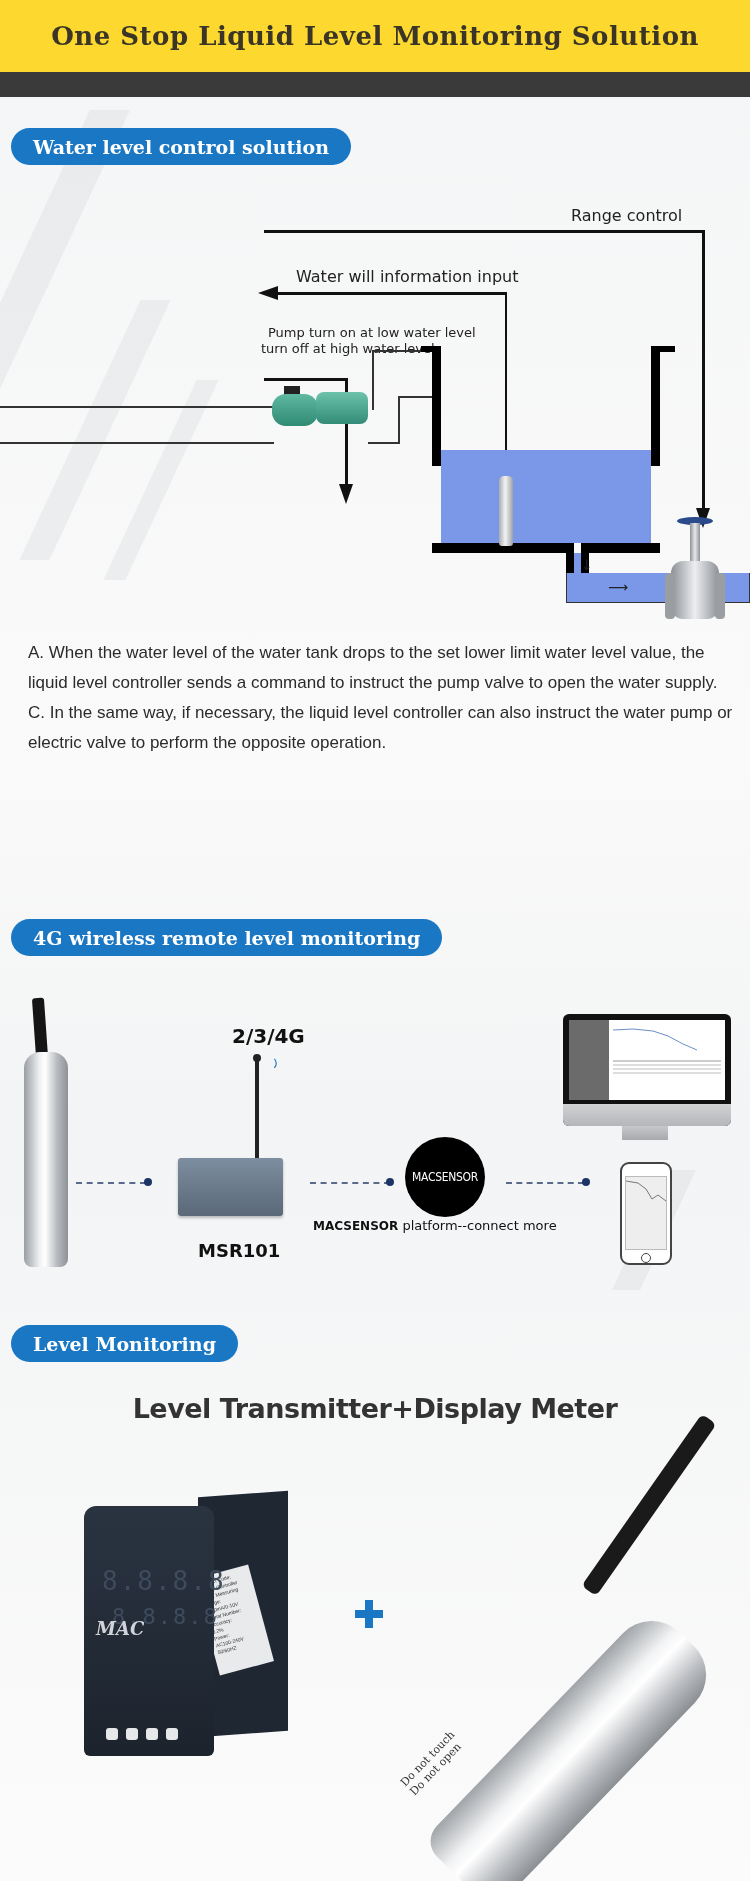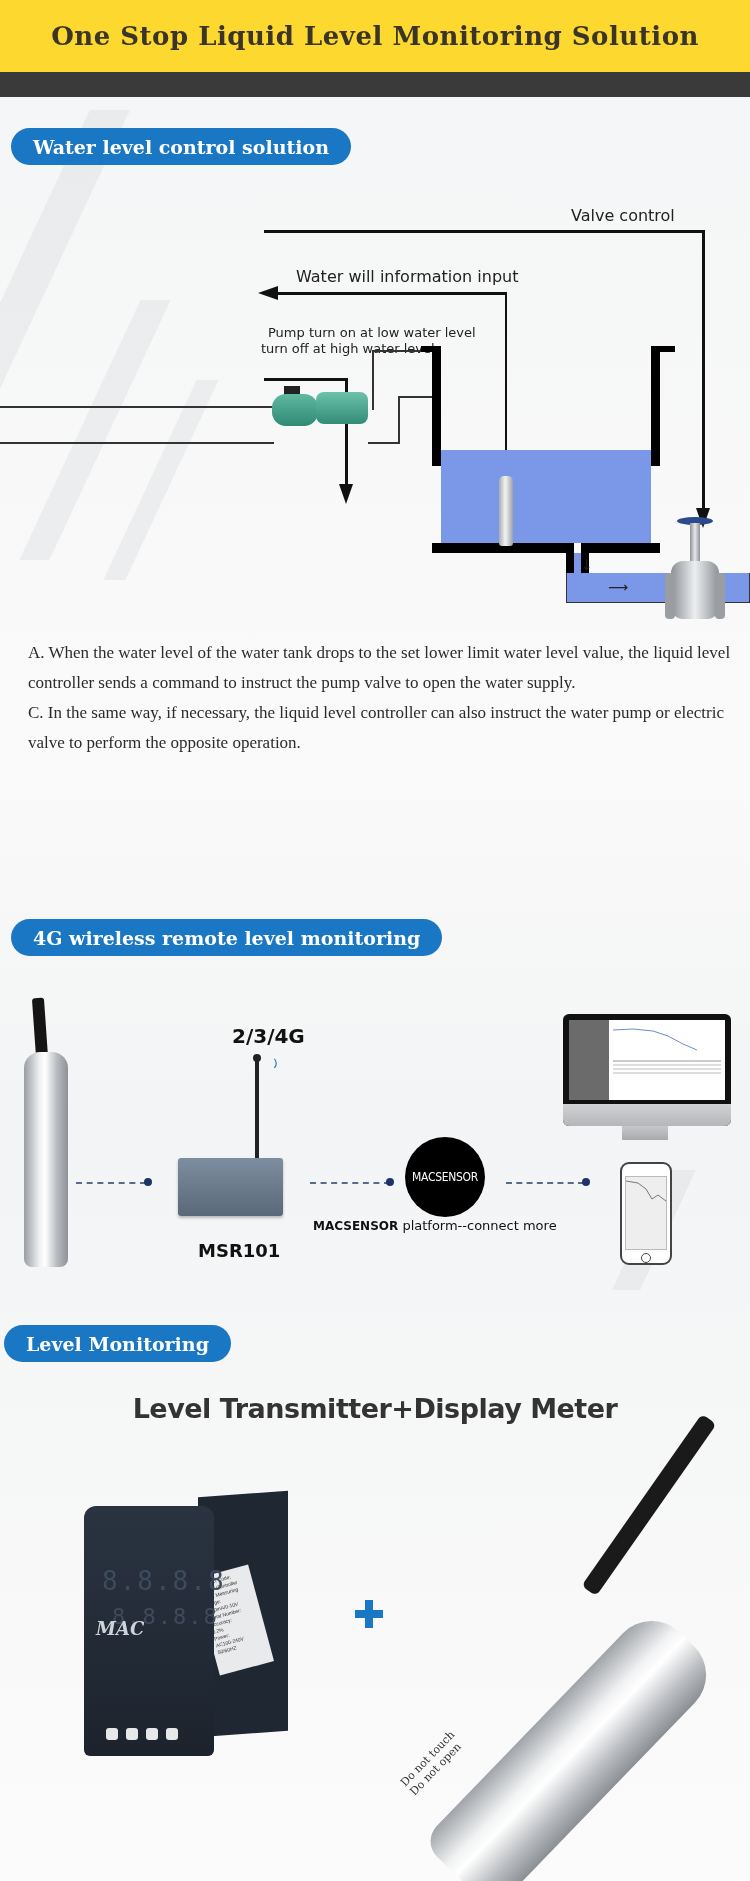--- a/index.html
+++ b/index.html
@@ -50,21 +50,21 @@
     background: linear-gradient(180deg,#6cc2aa,#338c78); }
   .pump .box { position: absolute; left: 12px; top: 0; width: 16px; height: 10px; background: #222; }
   .valve { position: absolute; left: 665px; top: 317px; width: 60px; height: 105px; }
   .valve .wheel { position: absolute; left: 12px; top: 0; width: 36px; height: 8px; border-radius: 50%; background: #2b4a8c; }
   .valve .stem { position: absolute; left: 25px; top: 6px; width: 10px; height: 40px;
     background: linear-gradient(90deg,#8d9196,#e6e8ea,#8d9196); }
   .valve .body { position: absolute; left: 6px; top: 44px; width: 48px; height: 58px; border-radius: 12px;
     background: linear-gradient(90deg,#8d9196,#eceef0 50%,#8d9196); }
   .valve .flange { position: absolute; top: 56px; width: 10px; height: 46px; border-radius: 4px; background: #9a9ea3; }
 
-  .desc { position: absolute; left: 28px; top: 638px; width: 705px; font-family: Liberation Serif, serif;
+  .desc { position: absolute; left: 28px; top: 638px; width: 705px; font-family: Liberation Sans, sans-serif;
     font-size: 17px; line-height: 30px; color: #2b2b2b; }
 
   
   .net { position: absolute; left: 0; top: 990px; width: 750px; height: 300px; }
   .probe-big { position: absolute; border-radius: 16px 16px 8px 8px;
     background: linear-gradient(90deg,#9a9ea3 0%,#eef0f1 35%,#ffffff 48%,#b8bbbf 75%,#8e9297 100%); }
   .cable { position: absolute; background: #151515; border-radius: 3px; }
   .dotline { position: absolute; height: 0; border-top: 2px dashed #5a6a8a; }
   .dot { position: absolute; width: 8px; height: 8px; border-radius: 50%; background: #1d3466; }
   .gateway { position: absolute; left: 178px; top: 168px; width: 105px; height: 58px;
@@ -119,21 +119,21 @@
   </div>
   <div class="dark-strip"></div>
 
   <div class="pill" style="left:11px;top:128px;">
     <span>Water level control solution</span>
   </div>
 
   <div class="diagram">
 
 
-    <div class="dlabel" style="left:571px;top:6px;font-size:16px;">Valve control</div>
+    <div class="dlabel" style="left:571px;top:6px;font-size:16px;">Range control</div>
     <div class="line" style="left:264px;top:30px;width:440px;height:3px;"></div>
     <div class="line" style="left:702px;top:30px;width:3px;height:282px;"></div>
     <div class="arrow-down" style="left:696px;top:308px;"></div>
 
     <div class="dlabel" style="left:296px;top:67px;font-size:16px;">Water will information input</div>
     <div class="arrow-left" style="left:258px;top:86px;"></div>
     <div class="line" style="left:276px;top:92px;width:231px;height:3px;"></div>
     <div class="line" style="left:505px;top:92px;width:2px;height:210px;"></div>
 
     <div class="dlabel" style="left:268px;top:125px;font-size:13px;">Pump turn on at low water level</div>
@@ -237,21 +237,21 @@
     <div class="phone">
       <div class="scr">
         <svg width="40" height="30" viewBox="0 0 40 30">
           <polyline points="0,4 12,6 20,12 26,22 32,18 40,24" fill="none" stroke="#777" stroke-width="1"></polyline>
         </svg>
       </div>
       <div class="btn"></div>
     </div>
   </div>
 
-  <div class="pill" style="left:4px;top:1325px;">
+  <div class="pill" style="left:11px;top:1325px;">
     <span>Level Monitoring</span>
   </div>
   <div class="subtitle">Level Transmitter+Display Meter</div>
 
   <div class="meter-side"></div>
   <div class="meter-label">
     <div>Product Code:</div>
     <div>Digital Controller</div>
     <div>Input Measuring Range:</div>
     <div>4-20mA/0-10V</div>

